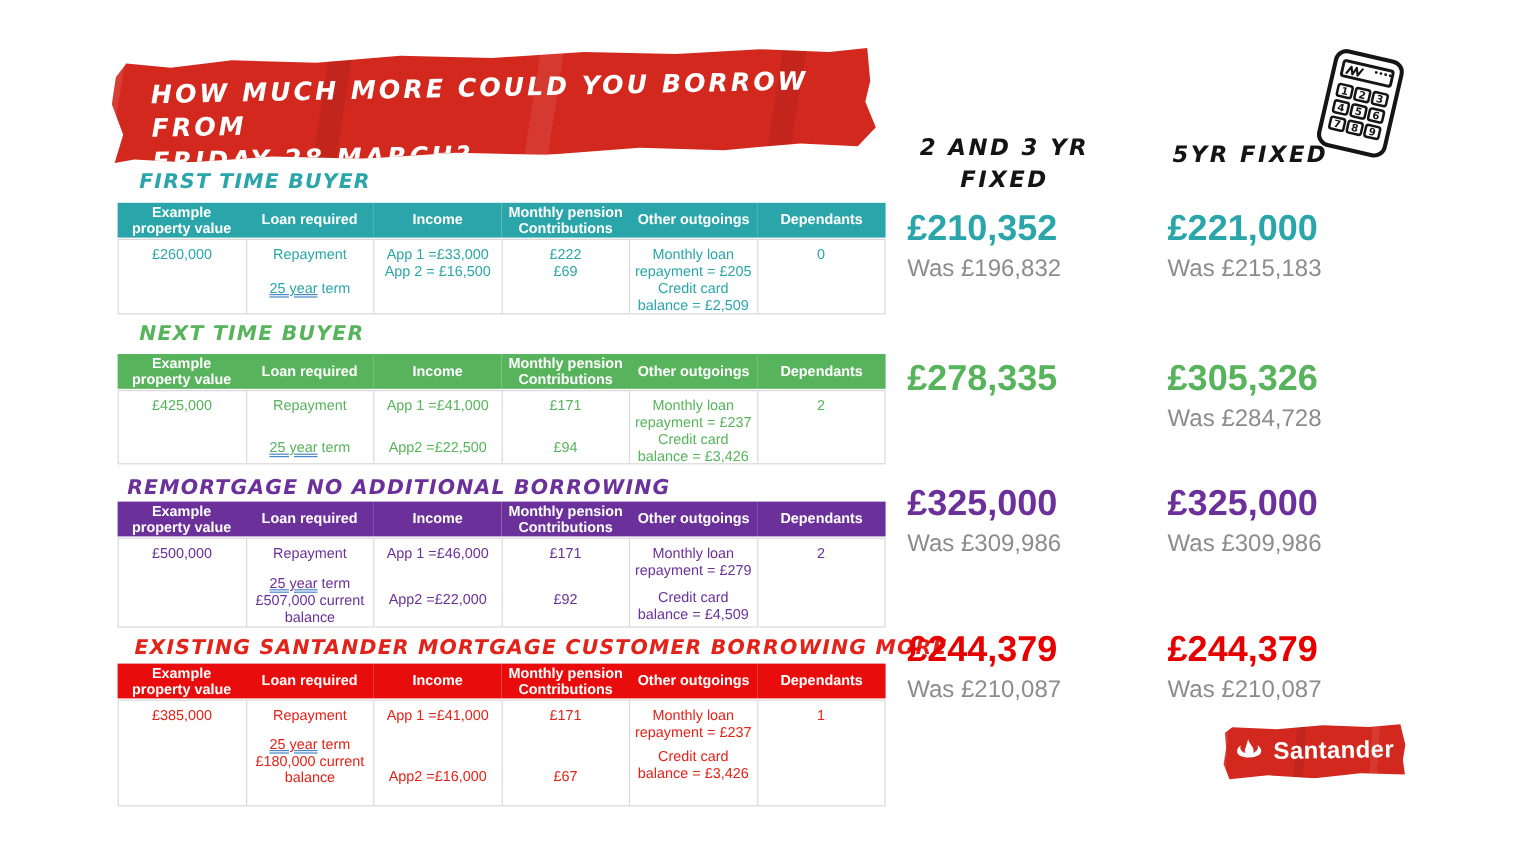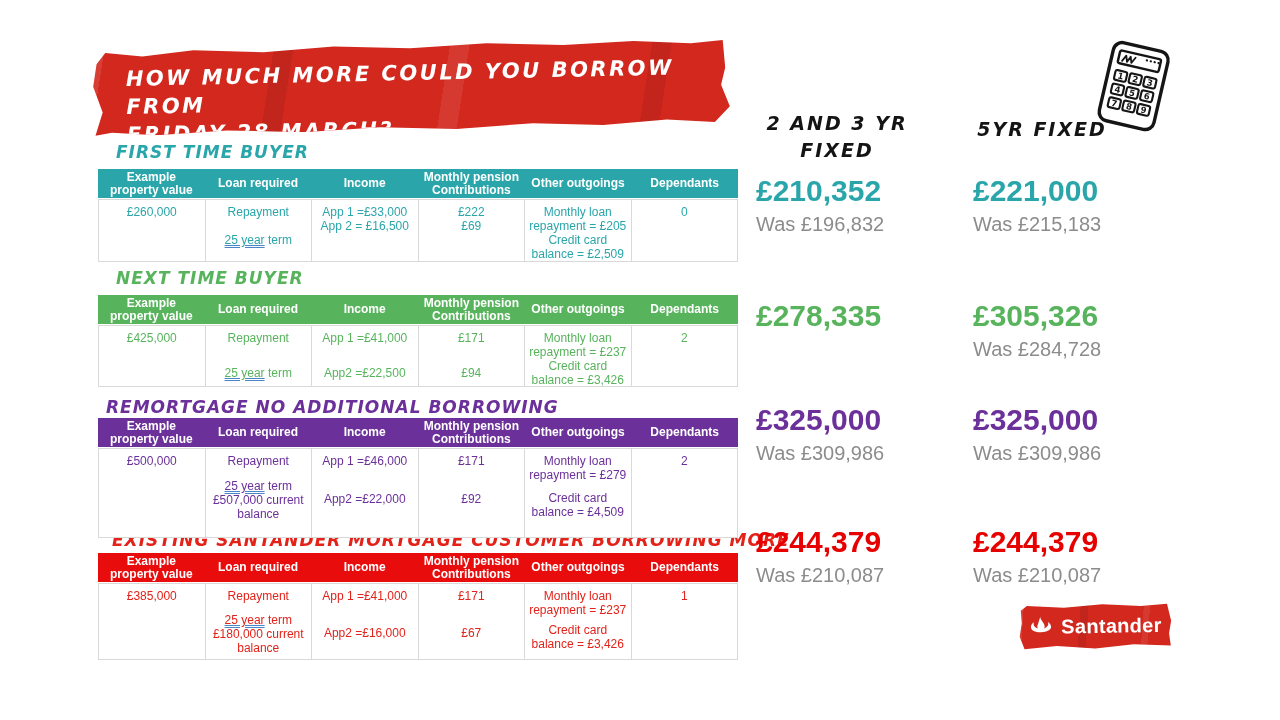--- a/index.html
+++ b/index.html
@@ -39,27 +39,27 @@
   #t4{left:112px;top:530px;color:#e32219;}
 
   
   .tbl{position:absolute;left:98px;width:640px;}
   #tbl1{top:169px}#tbl2{top:295px}#tbl3{top:418px}#tbl4{top:553px}
   .thead{display:flex;height:29px;}
   .th{flex:1;display:flex;align-items:center;justify-content:center;text-align:center;
       color:#fff;font-weight:700;font-size:12px;line-height:13px;padding:0 3px;}
   .s1 .th{background:#2aa6aa}.s2 .th{background:#58b45c}.s3 .th{background:#6b3099}.s4 .th{background:#e80c0c}
   .tbody{display:flex;border:1px solid #d9d9d9;margin-top:1px;box-sizing:border-box;background:#fff;}
-  .s1 .tbody{height:63px}.s2 .tbody{height:62px}.s3 .tbody{height:90px}.s4 .tbody{height:77px}
+  .s1 .tbody{height:63px}.s2 .tbody{height:62px}.s3 .tbody{height:75px}.s4 .tbody{height:89px}
   .td{flex:1;text-align:center;font-size:12px;line-height:14px;padding:5px 3px 0;box-sizing:border-box;}
   .td + .td{border-left:1px solid #d9d9d9;}
   .s1 .td{color:#2aa6aa}.s2 .td{color:#58b45c}.s3 .td{color:#6b3099}.s4 .td{color:#e32219}
   .line:empty{display:none;}
   .s1 .term{margin-top:14px}.s2 .term{margin-top:21px}.s3 .term{margin-top:11px}.s4 .term{margin-top:10px}
-  .s1 .sp{margin-top:0}.s2 .sp{margin-top:21px}.s3 .sp{margin-top:24px}.s4 .sp{margin-top:23px}
+  .s1 .sp{margin-top:0}.s2 .sp{margin-top:21px}.s3 .sp{margin-top:24px}.s4 .sp{margin-top:37px}
   .s1 .og2{margin-top:0}.s2 .og2{margin-top:0}.s3 .og2{margin-top:9px}.s4 .og2{margin-top:6px}
   .ul{text-decoration:underline;text-decoration-style:double;text-decoration-color:#4a86c8;cursor:pointer;}
 
   
   .val{position:absolute;width:210px;text-align:left;}
   .val .now{font-size:30px;font-weight:700;line-height:33px;letter-spacing:0;}
   .val .was{font-size:20px;color:#8c8c8c;line-height:24px;margin-top:5px;}
   .ca{left:756px}.cb{left:973px}
   .r1{top:174px}.r2{top:299px}.r3{top:403px}.r4{top:525px}
   .v1 .now{color:#2aa6aa}.v2 .now{color:#58b45c}.v3 .now{color:#6b3099}.v4 .now{color:#e60000}

